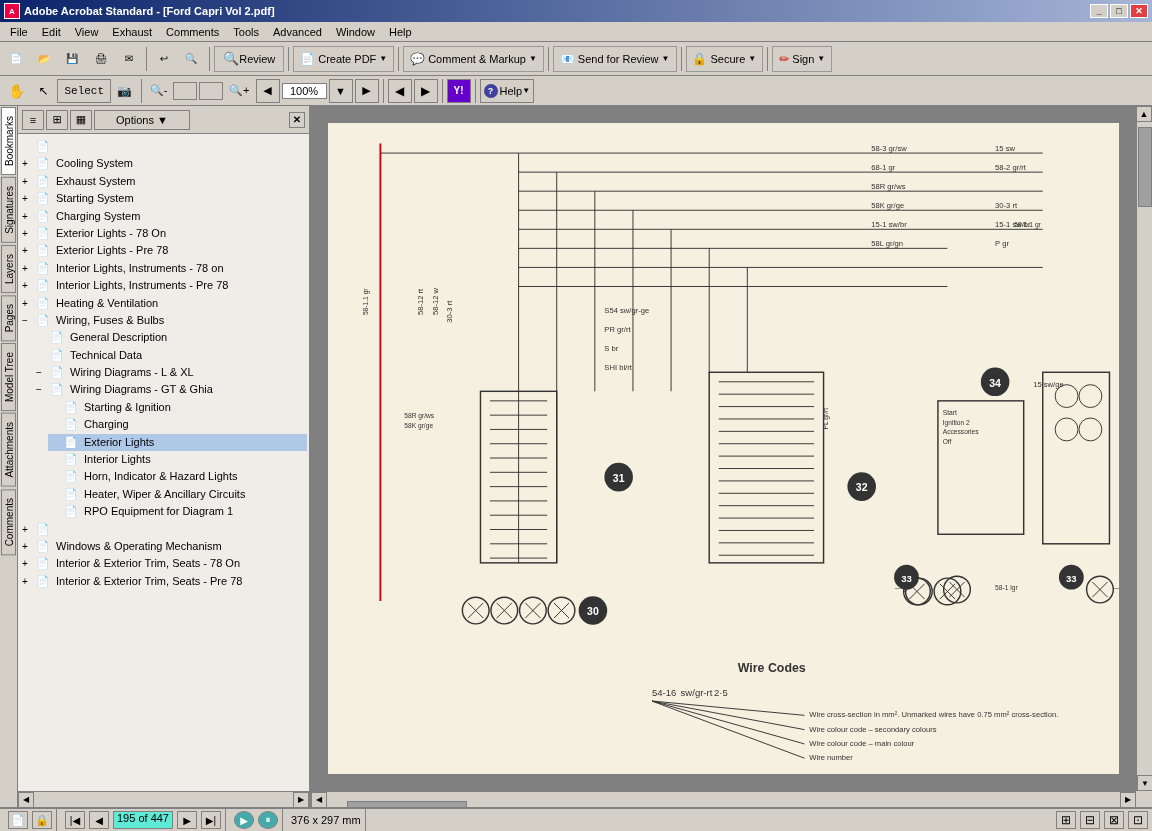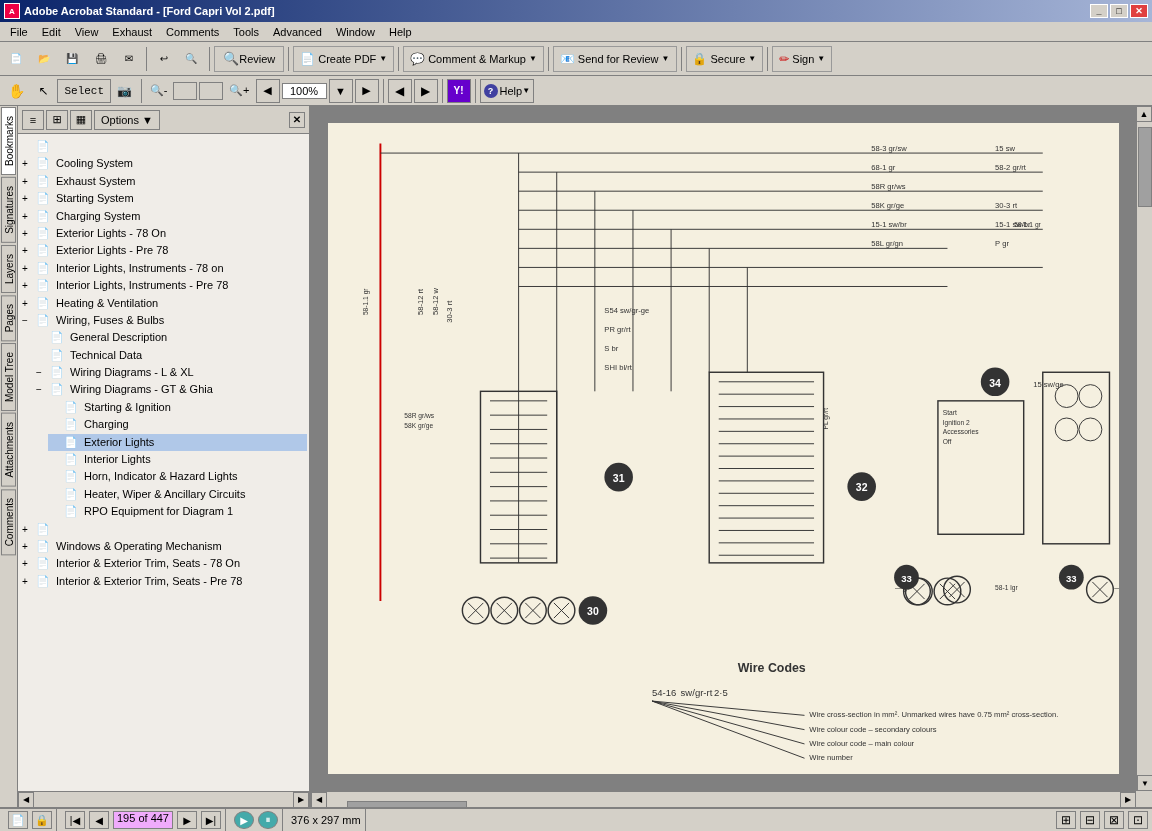--- a/index.html
+++ b/index.html
@@ -98,21 +98,21 @@
     }
     #bookmark-toolbar {
       height: 28px;
       background: #d4d0c8;
       display: flex; align-items: center; justify-content: space-between;
       padding: 2px 4px;
       border-bottom: 1px solid #808080;
     }
     #bookmark-toolbar-left { display: flex; gap: 2px; }
     .bm-btn { width: 22px; height: 20px; background: #d4d0c8; border: 1px solid #808080; display: flex; align-items: center; justify-content: center; cursor: pointer; font-size: 11px; }
-    .options-btn { height: 20px; padding: 0 6px; background: #d4d0c8; border: 1px solid #808080; display: flex; align-items: center; gap: 3px; cursor: pointer; font-size: 11px; }
+    .options-btn { height: 20px; padding: 0 21px; background: #d4d0c8; border: 1px solid #808080; display: flex; align-items: center; gap: 3px; cursor: pointer; font-size: 11px; }
     .close-btn { width: 16px; height: 16px; background: #d4d0c8; border: 1px solid #808080; display: flex; align-items: center; justify-content: center; cursor: pointer; font-size: 10px; font-weight: bold; }
 
     #bookmark-tree {
       flex: 1;
       overflow-y: auto;
       overflow-x: hidden;
       padding: 4px 2px;
     }
     .bm-item {
       display: flex; align-items: flex-start;
@@ -192,21 +192,21 @@
       height: 24px;
       background: #d4d0c8;
       border-top: 2px solid #808080;
       display: flex; align-items: center;
       padding: 0 4px; gap: 4px;
       font-size: 11px;
     }
     .status-section { display: flex; align-items: center; gap: 4px; padding: 0 4px; border-right: 1px solid #808080; height: 100%; }
     .status-section:last-child { border-right: none; }
     .nav-btn { width: 20px; height: 18px; background: #d4d0c8; border: 1px solid #808080; display: flex; align-items: center; justify-content: center; cursor: pointer; font-size: 10px; }
-    .page-input { width: 60px; height: 18px; background: #f0abfc; border: 1px solid #808080; text-align: center; font-size: 11px; }
+    .page-input { width: 60px; height: 18px; background: #5eead4; border: 1px solid #808080; text-align: center; font-size: 11px; }
     .status-icon { width: 20px; height: 18px; background: #d4d0c8; border: 1px solid #808080; display: flex; align-items: center; justify-content: center; cursor: pointer; font-size: 11px; }
     .status-right { margin-left: auto; display: flex; align-items: center; gap: 4px; }
   </style>
 </head>
 <body>
 
 <div id="titlebar">
   <div id="titlebar-left">
     <div id="titlebar-icon">A</div>
     <span>Adobe Acrobat Standard - [Ford Capri Vol 2.pdf]</span>

